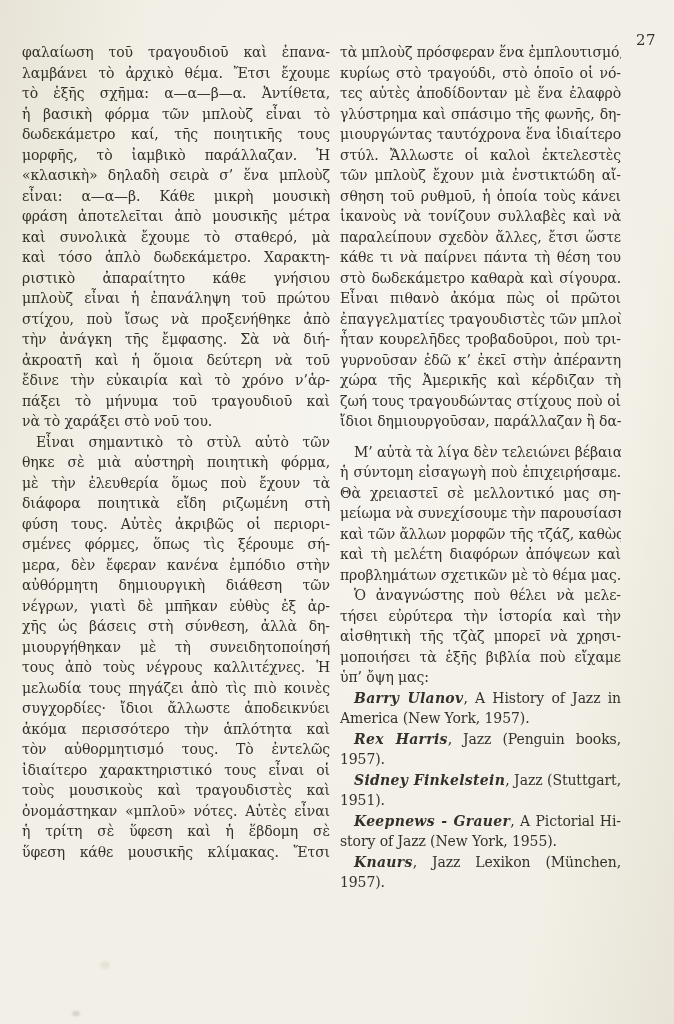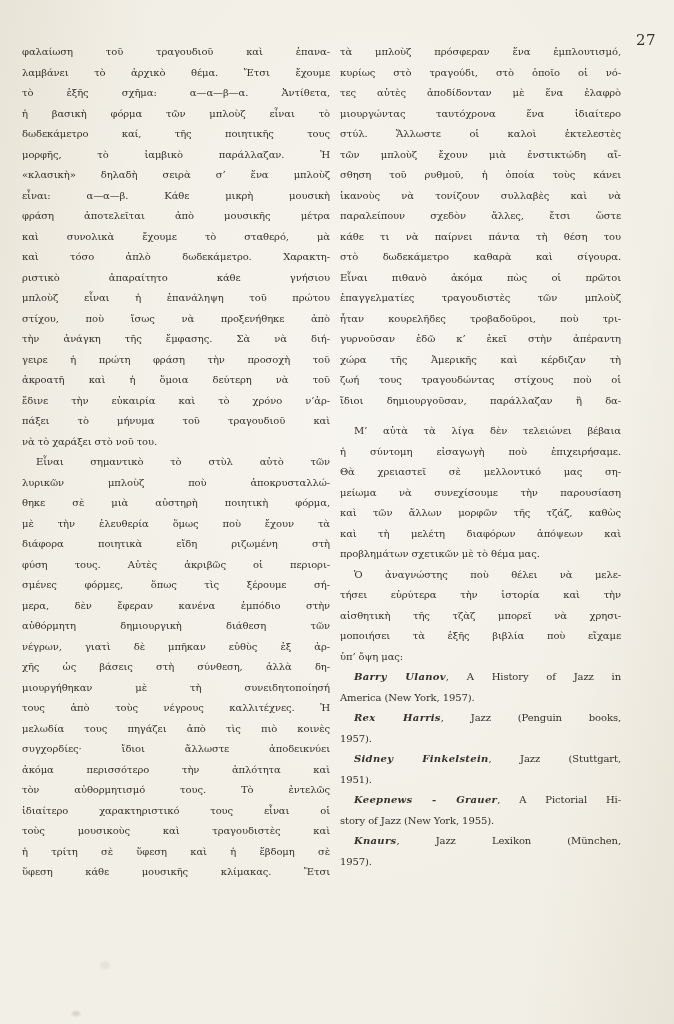--- a/index.html
+++ b/index.html
@@ -22,21 +22,21 @@
     position: absolute;
     inset: 0;
     padding: 42px 0 0 22px;
     box-sizing: border-box;
   }
   .columns {
     display: flex;
     gap: 10px;
   }
   .col {
-    font-size: 10px;
+    font-size: 14px;
     line-height: 20.5px;
     letter-spacing: -0.1px;
   }
   .col-left  { width: 308px; }
   .col-right { width: 281px; }
   .para { margin: 0; }
   .para.space-before { margin-top: 10px; }
   .line {
     text-align: justify;
     text-align-last: justify;
@@ -94,55 +94,55 @@
           <div class="line">μορφῆς, τὸ ἰαμβικὸ παράλλαζαν. Ἡ</div>
           <div class="line">«κλασικὴ» δηλαδὴ σειρὰ σ’ ἕνα μπλοὺζ</div>
           <div class="line">εἶναι: α—α—β. Κάθε μικρὴ μουσικὴ</div>
           <div class="line">φράση ἀποτελεῖται ἀπὸ μουσικῆς μέτρα</div>
           <div class="line">καὶ συνολικὰ ἔχουμε τὸ σταθερό, μὰ</div>
           <div class="line">καὶ τόσο ἁπλὸ δωδεκάμετρο. Χαρακτη-</div>
           <div class="line">ριστικὸ ἀπαραίτητο κάθε γνήσιου</div>
           <div class="line">μπλοὺζ εἶναι ἡ ἐπανάληψη τοῦ πρώτου</div>
           <div class="line">στίχου, ποὺ ἴσως νὰ προξενήθηκε ἀπὸ</div>
           <div class="line">τὴν ἀνάγκη τῆς ἔμφασης. Σὰ νὰ διή-</div>
-          <div class="line">γειρε ἡ πρώτη φράση τὴν προσοχὴ τοῦ</div>
           <div class="line">ἀκροατῆ καὶ ἡ ὅμοια δεύτερη νὰ τοῦ</div>
           <div class="line">ἔδινε τὴν εὐκαιρία καὶ τὸ χρόνο ν’ἁρ-</div>
           <div class="line">πάξει τὸ μήνυμα τοῦ τραγουδιοῦ καὶ</div>
           <div class="line last">νὰ τὸ χαράξει στὸ νοῦ του.</div>
         </div>
         <div class="para indent">
           <div class="line">Εἶναι σημαντικὸ τὸ στὺλ αὐτὸ τῶν</div>
-          <div class="line">λυρικῶν μπλοὺζ ποὺ ἀποκρυσταλλώ-</div>
           <div class="line">θηκε σὲ μιὰ αὐστηρὴ ποιητικὴ φόρμα,</div>
           <div class="line">μὲ τὴν ἐλευθερία ὅμως ποὺ ἔχουν τὰ</div>
           <div class="line">διάφορα ποιητικὰ εἴδη ριζωμένη στὴ</div>
           <div class="line">φύση τους. Αὐτὲς ἀκριβῶς οἱ περιορι-</div>
           <div class="line">σμένες φόρμες, ὅπως τὶς ξέρουμε σή-</div>
           <div class="line">μερα, δὲν ἔφεραν κανένα ἐμπόδιο στὴν</div>
           <div class="line">αὐθόρμητη δημιουργικὴ διάθεση τῶν</div>
           <div class="line">νέγρων, γιατὶ δὲ μπῆκαν εὐθὺς ἐξ ἀρ-</div>
           <div class="line">χῆς ὡς βάσεις στὴ σύνθεση, ἀλλὰ δη-</div>
           <div class="line">μιουργήθηκαν μὲ τὴ συνειδητοποίησή</div>
           <div class="line">τους ἀπὸ τοὺς νέγρους καλλιτέχνες. Ἡ</div>
           <div class="line">μελωδία τους πηγάζει ἀπὸ τὶς πιὸ κοινὲς</div>
           <div class="line">συγχορδίες· ἴδιοι ἄλλωστε ἀποδεικνύει</div>
           <div class="line">ἀκόμα περισσότερο τὴν ἁπλότητα καὶ</div>
           <div class="line">τὸν αὐθορμητισμό τους. Τὸ ἐντελῶς</div>
           <div class="line">ἰδιαίτερο χαρακτηριστικό τους εἶναι οἱ</div>
           <div class="line">τοὺς μουσικοὺς καὶ τραγουδιστὲς καὶ</div>
+          <div class="line">ὀνομάστηκαν «μπλοῦ» νότες. Αὐτὲς εἶναι</div>
           <div class="line">ἡ τρίτη σὲ ὕφεση καὶ ἡ ἕβδομη σὲ</div>
           <div class="line">ὕφεση κάθε μουσικῆς κλίμακας. Ἔτσι</div>
         </div>
       </div>
     <div class="col col-right">
         <div class="para">
           <div class="line">τὰ μπλοὺζ πρόσφεραν ἕνα ἐμπλουτισμό,</div>
           <div class="line">κυρίως στὸ τραγούδι, στὸ ὁποῖο οἱ νό-</div>
           <div class="line">τες αὐτὲς ἀποδίδονταν μὲ ἕνα ἐλαφρὸ</div>
+          <div class="line">γλύστρημα καὶ σπάσιμο τῆς φωνῆς, δη-</div>
           <div class="line">μιουργώντας ταυτόχρονα ἕνα ἰδιαίτερο</div>
           <div class="line">στύλ. Ἄλλωστε οἱ καλοὶ ἐκτελεστὲς</div>
           <div class="line">τῶν μπλοὺζ ἔχουν μιὰ ἐνστικτώδη αἴ-</div>
           <div class="line">σθηση τοῦ ρυθμοῦ, ἡ ὁποία τοὺς κάνει</div>
           <div class="line">ἱκανοὺς νὰ τονίζουν συλλαβὲς καὶ νὰ</div>
           <div class="line">παραλείπουν σχεδὸν ἄλλες, ἔτσι ὥστε</div>
           <div class="line">κάθε τι νὰ παίρνει πάντα τὴ θέση του</div>
           <div class="line">στὸ δωδεκάμετρο καθαρὰ καὶ σίγουρα.</div>
           <div class="line">Εἶναι πιθανὸ ἀκόμα πὼς οἱ πρῶτοι</div>
           <div class="line">ἐπαγγελματίες τραγουδιστὲς τῶν μπλοὺζ</div>

